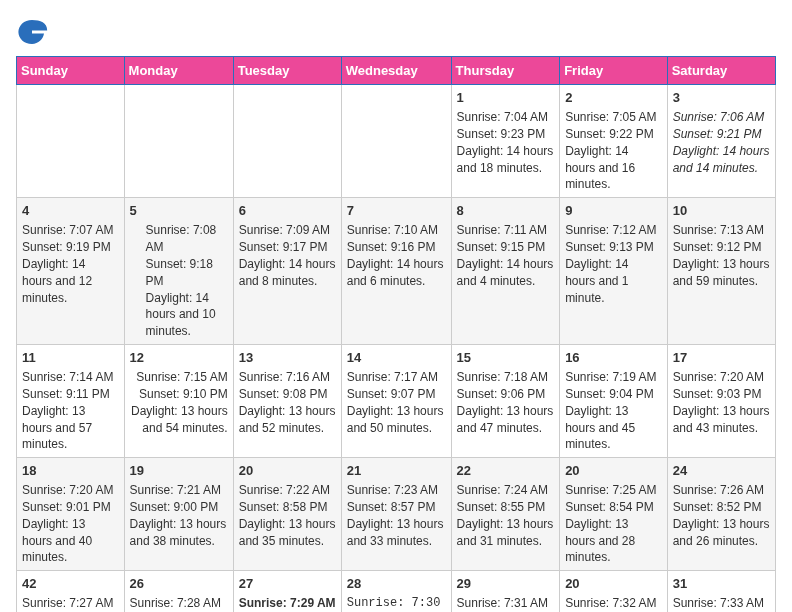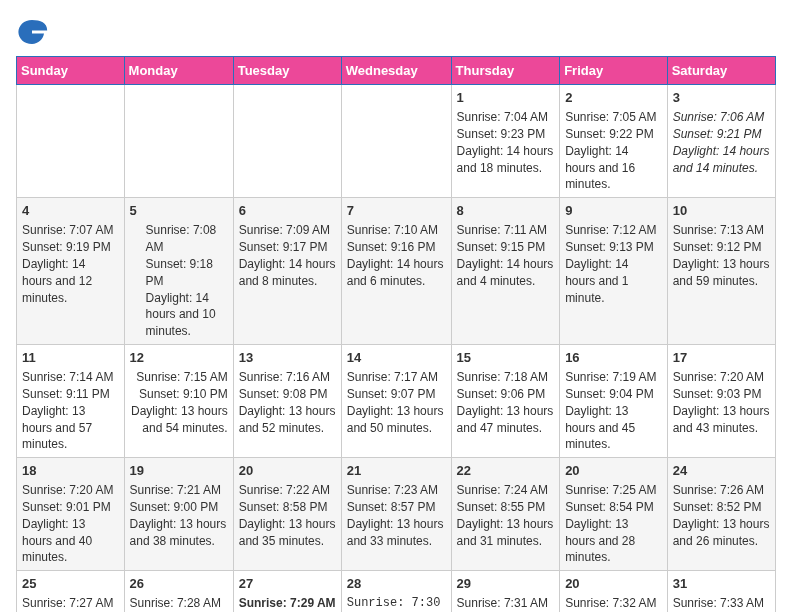--- a/index.html
+++ b/index.html
@@ -268,21 +268,21 @@
         </td>
         <td>
           <span class="day-number">24</span>
           <div class="day-info" style="white-space: pre-line;">Sunrise: 7:26 AM
 Sunset: 8:52 PM
 Daylight: 13 hours and 26 minutes.</div>
         </td>
       </tr>
       <tr>
         <td>
-          <span class="day-number">25</span>
+          <span class="day-number">42</span>
           <div class="day-info" style="white-space: pre-line;">Sunrise: 7:27 AM
 Sunset: 8:51 PM
 Daylight: 13 hours and 23 minutes.</div>
         </td>
         <td>
           <span class="day-number">26</span>
           <div class="day-info" style="white-space: pre-line;">Sunrise: 7:28 AM
 Sunset: 8:49 PM
 Daylight: 13 hours and 21 minutes.</div>
         </td>

